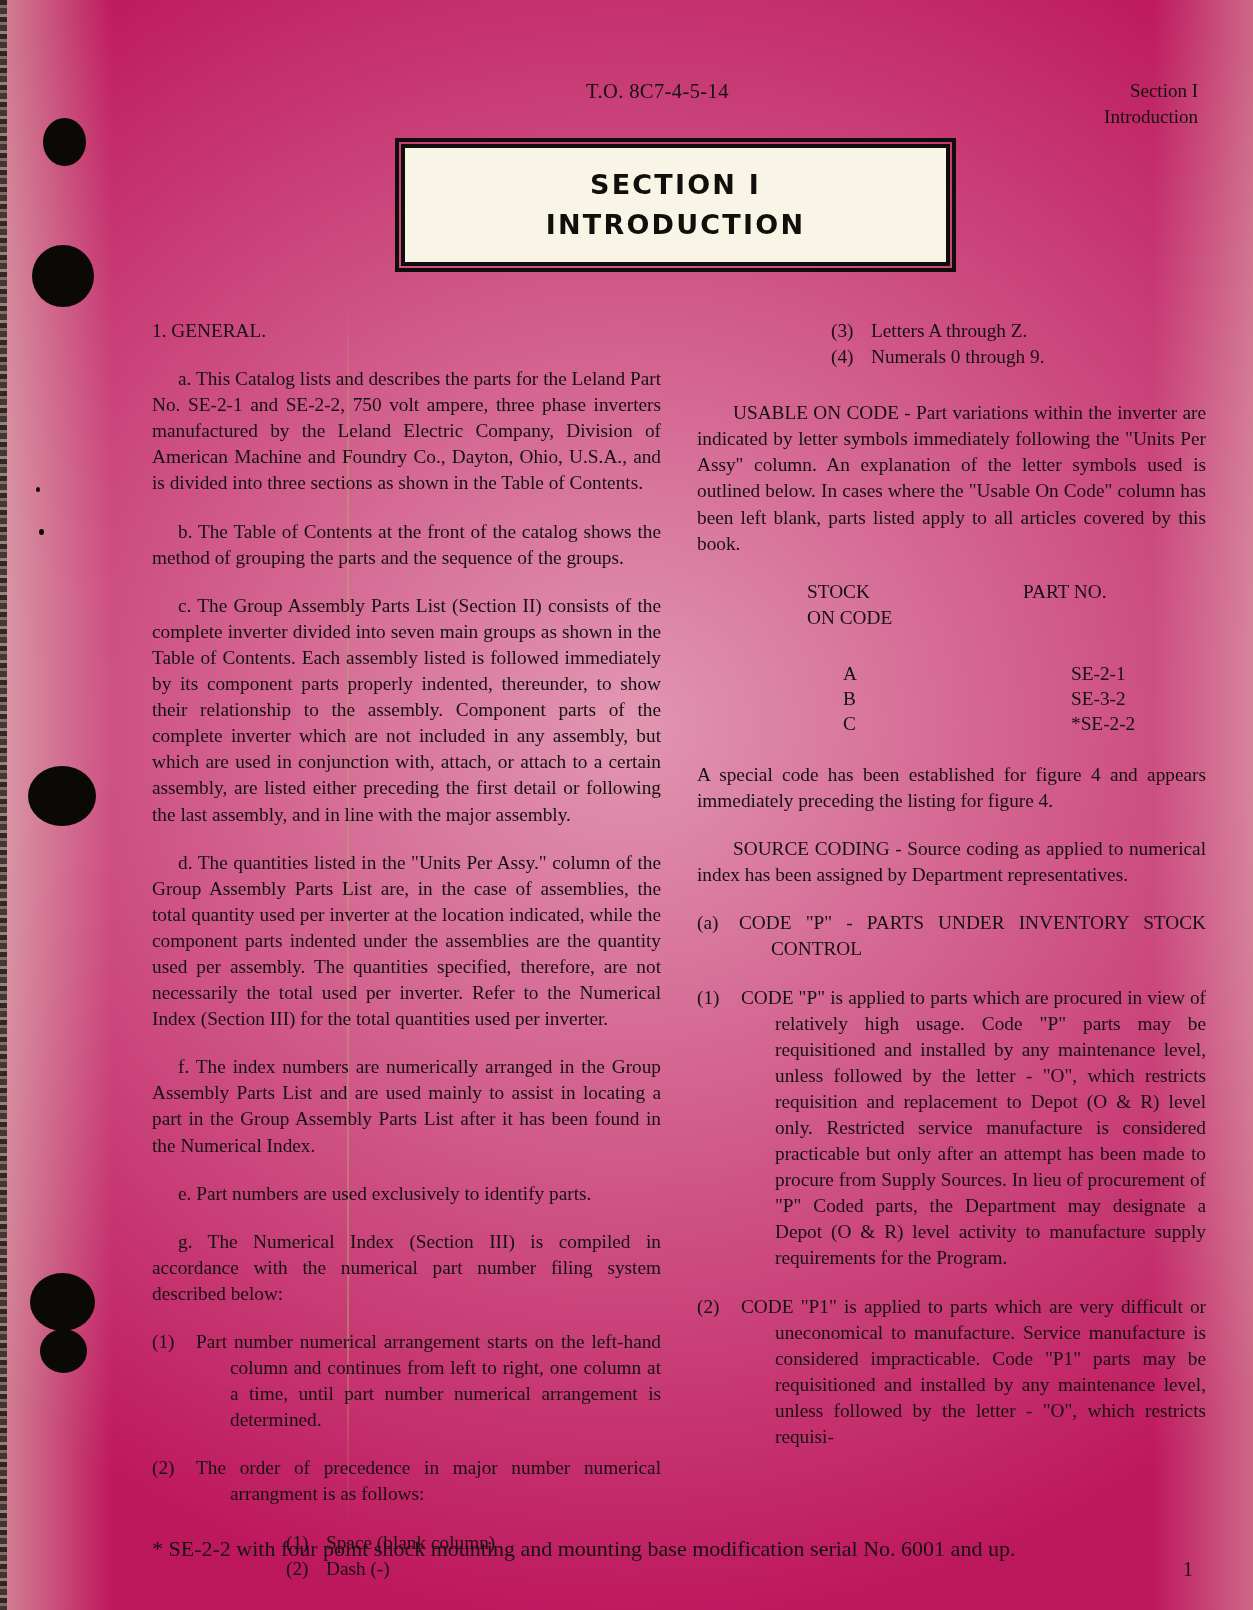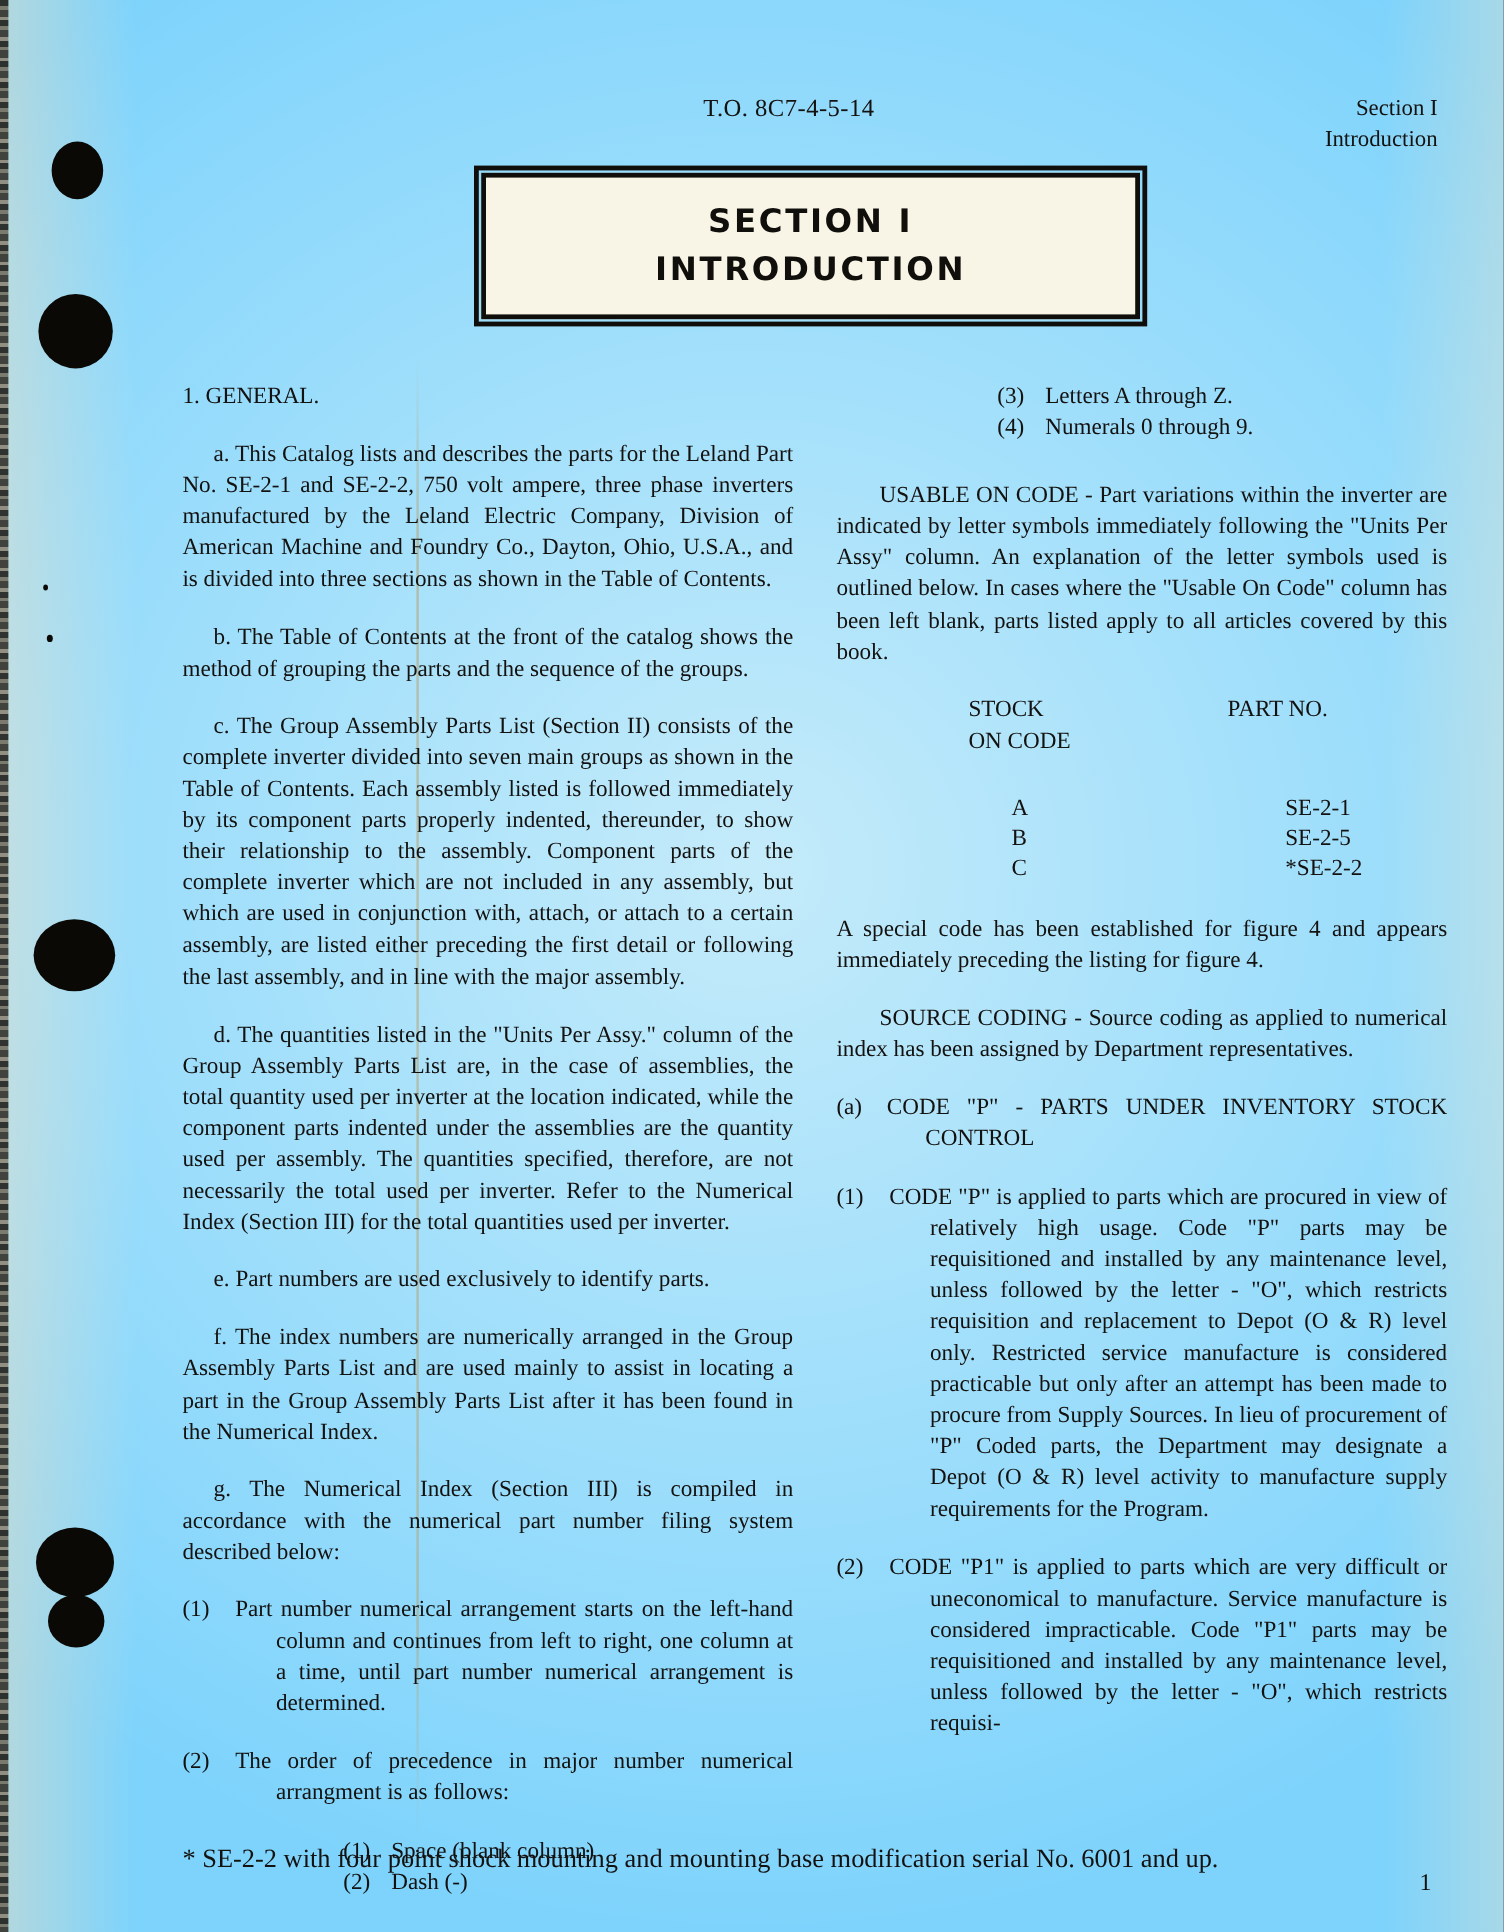--- a/index.html
+++ b/index.html
@@ -6,21 +6,21 @@
   html, body {
     margin: 0;
     padding: 0;
     background: #6b6b66;
   }
   .page {
     position: relative;
     width: 1253px;
     height: 1610px;
     margin: 0 auto;
-    background: #7dd3fc;
+    background: #be185d;
     overflow: hidden;
     font-family: "Liberation Serif", "DejaVu Serif", serif;
     color: #141210;
   }
   
   .paper-tint {
     position: absolute;
     inset: 0;
     background:
       radial-gradient(ellipse 120% 90% at 50% 45%, rgba(255,255,248,0.55) 0%, rgba(247,244,228,0) 62%),
@@ -198,22 +198,22 @@
   </div>
 
   <div class="col col-left">
 
     <p class="blk center-block">1.  GENERAL.</p>
 
     <p class="blk ind">a.  This Catalog lists and describes the parts for the Leland Part No. SE-2-1 and SE-2-2, 750 volt ampere, three phase inverters manufactured by the Leland Electric Company, Division of American Machine and Foundry Co., Dayton, Ohio, U.S.A., and is divided into three sections as shown in the Table of Contents.</p>
     <p class="blk ind">b.  The Table of Contents at the front of the catalog shows the method of grouping the parts and the sequence of the groups.</p>
     <p class="blk ind">c.  The Group Assembly Parts List (Section II) consists of the complete inverter divided into seven main groups as shown in the Table of Contents.  Each assembly listed is followed immediately by its component parts properly indented, thereunder, to show their relationship to the assembly.  Component parts of the complete inverter which are not included in any assembly, but which are used in conjunction with, attach, or attach to a certain assembly, are listed either preceding the first detail or following the last assembly, and in line with the major assembly.</p>
     <p class="blk ind">d.  The quantities listed in the "Units Per Assy." column of the Group Assembly Parts List are, in the case of assemblies, the total quantity used per inverter at the location indicated, while the component parts indented under the assemblies are the quantity used per assembly.  The quantities specified, therefore, are not necessarily the total used per inverter.  Refer to the Numerical Index (Section III) for the total quantities used per inverter.</p>
+    <p class="blk ind">f.  The index numbers are numerically arranged in the Group Assembly Parts List and are used mainly to assist in locating a part in the Group Assembly Parts List after it has been found in the Numerical Index.</p>
     <p class="blk ind">e.  Part numbers are used exclusively to identify parts.</p>
-    <p class="blk ind">f.  The index numbers are numerically arranged in the Group Assembly Parts List and are used mainly to assist in locating a part in the Group Assembly Parts List after it has been found in the Numerical Index.</p>
     <p class="blk ind">g.  The Numerical Index (Section III) is compiled in accordance with the numerical part number filing system described below:</p>
 
     <p class="hang">
       <span class="marker">(1)</span><span>Part number numerical arrangement starts on the left-hand column and continues from left to right, one column at a time, until part number numerical arrangement is determined.</span>
     </p>
 
     <p class="hang">
       <span class="marker">(2)</span><span>The order of precedence in major number numerical arrangment is as follows:</span>
     </p>
 
@@ -248,21 +248,21 @@
           <span>ON CODE</span>
         </div>
         <div class="c2">PART NO.</div>
       </div>
       <div class="row">
         <div class="c1">A</div>
         <div class="c2">SE-2-1</div>
       </div>
       <div class="row">
         <div class="c1">B</div>
-        <div class="c2">SE-2-5</div>
+        <div class="c2">SE-3-2</div>
       </div>
       <div class="row">
         <div class="c1">C</div>
         <div class="c2">*SE-2-2</div>
       </div>
     </div>
 
     <p class="blk">A special code has been established for figure 4 and appears immediately preceding the listing for figure 4.</p>
 
     <p class="blk ind2">SOURCE CODING - Source coding as applied to numerical index has been assigned by Department representatives.</p>

